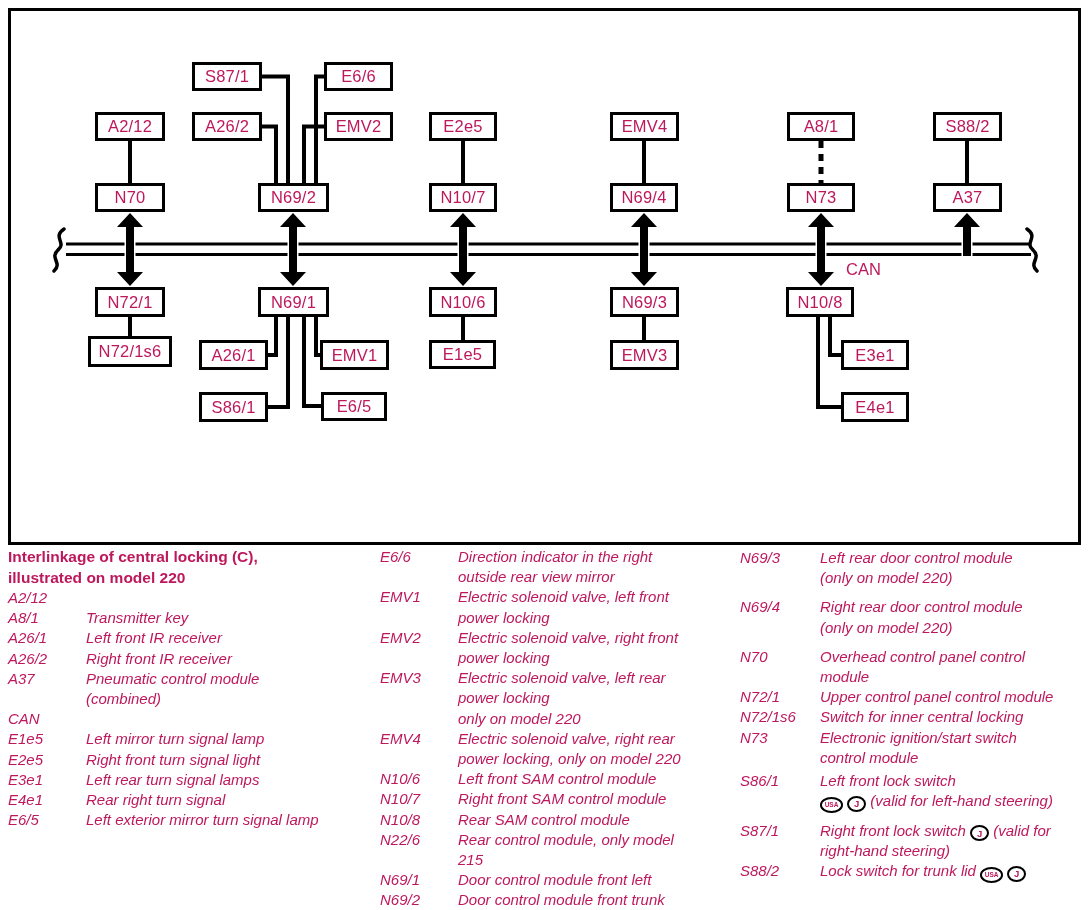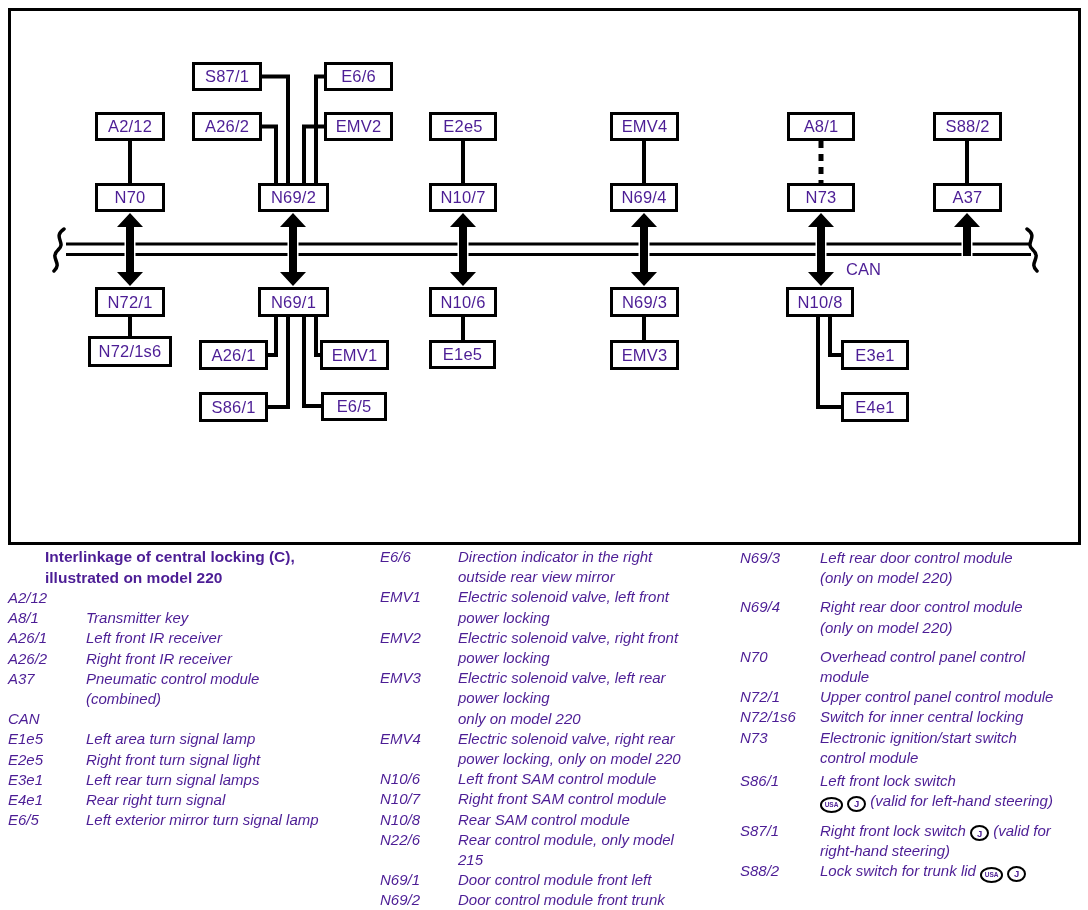--- a/index.html
+++ b/index.html
@@ -1,31 +1,31 @@
 <!DOCTYPE html>
 <html><head>
 <meta charset="utf-8">
 <style>
   html,body{margin:0;padding:0;background:#fff;}
   #page{position:relative;width:1088px;height:910px;background:#ffffff;
-        font-family:"Liberation Sans","DejaVu Sans",sans-serif;color:#4c1d95;overflow:hidden;}
+        font-family:"Liberation Sans","DejaVu Sans",sans-serif;color:#be185d;overflow:hidden;}
   
   #frame{position:absolute;left:8px;top:8px;width:1073px;height:537px;
          border:3px solid #000;box-sizing:border-box;background:#fff;}
   #diagram-svg{position:absolute;left:0;top:0;width:1088px;height:545px;}
   .nbox{position:absolute;border:3px solid #000;box-sizing:border-box;background:#fff;
         display:flex;align-items:center;justify-content:center;
         font-size:16.5px;letter-spacing:0.2px;z-index:5;}
   #can-label{position:absolute;left:846px;top:260px;font-size:16.5px;z-index:6;}
   
   .lcol{position:absolute;font-size:15px;line-height:20.2px;}
   #lcol1{left:8px;top:546px;width:366px;}
   #lcol2{left:380px;top:547px;width:352px;}
   #lcol3{left:740px;top:548px;width:346px;}
-  .ltitle{font-weight:bold;font-size:15.5px;line-height:21px;font-style:normal;margin-left:37px;}
+  .ltitle{font-weight:bold;font-size:15.5px;line-height:21px;font-style:normal;}
   .lrow{display:flex;font-style:italic;}
   .lcode{flex:0 0 78px;}
   #lcol3 .lcode{flex:0 0 80px;}
   .ldesc{flex:1;}
   .badge{display:inline-block;border:2px solid #000;border-radius:50%;
          font-style:normal;font-weight:bold;text-align:center;vertical-align:-1px;
          line-height:1;background:#fff;}
   .badge.usa{font-size:6.5px;padding:3px 2px 2px 2px;min-width:15px;}
   .badge.j{font-size:9.5px;padding:1.5px 1px 1px 1px;min-width:13px;}
 </style>
@@ -134,21 +134,21 @@
         </div>
         <div class="lrow">
           <span class="lcode">A37</span>
           <span class="ldesc">Pneumatic control module<br>(combined)</span>
         </div>
         <div class="lrow">
           <span class="lcode">CAN</span>
         </div>
         <div class="lrow">
           <span class="lcode">E1e5</span>
-          <span class="ldesc">Left area turn signal lamp</span>
+          <span class="ldesc">Left mirror turn signal lamp</span>
         </div>
         <div class="lrow">
           <span class="lcode">E2e5</span>
           <span class="ldesc">Right front turn signal light</span>
         </div>
         <div class="lrow">
           <span class="lcode">E3e1</span>
           <span class="ldesc">Left rear turn signal lamps</span>
         </div>
         <div class="lrow">

